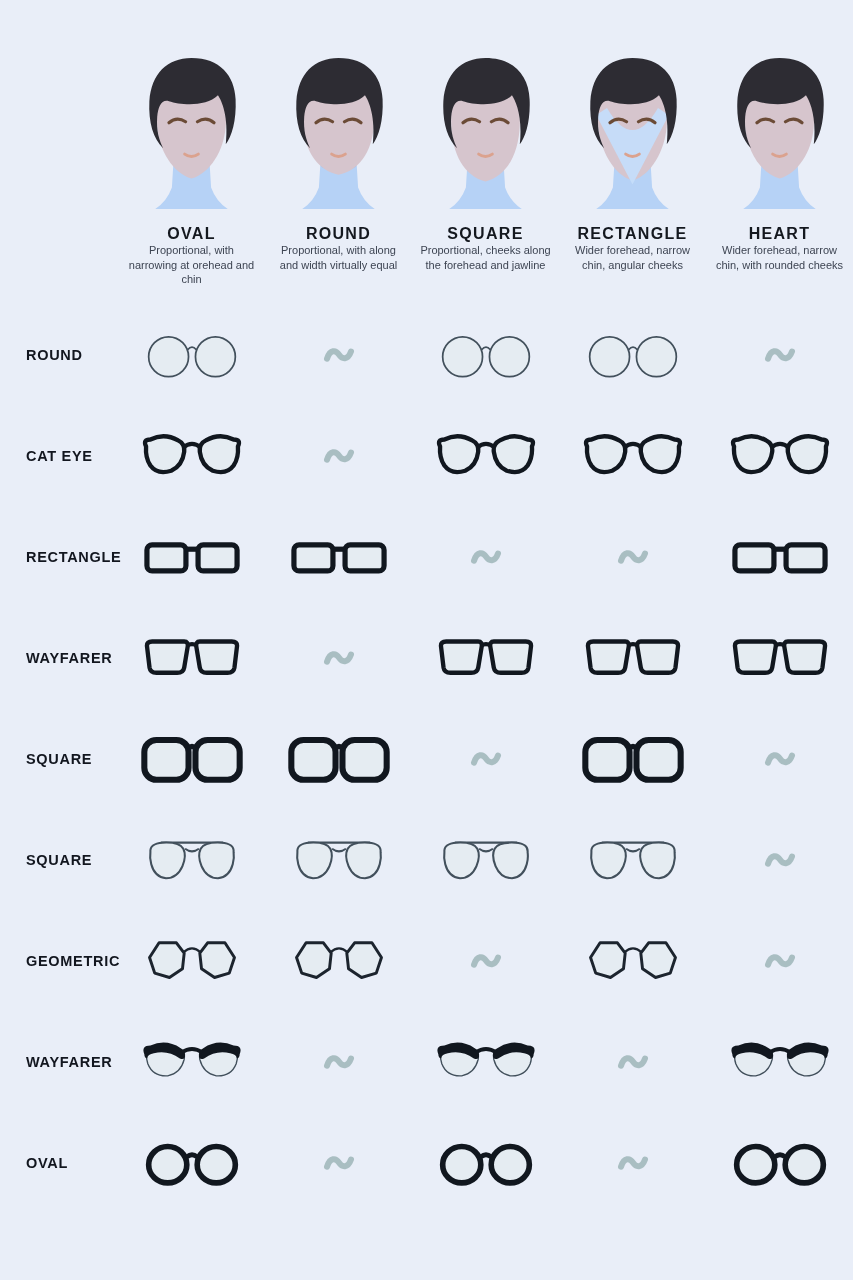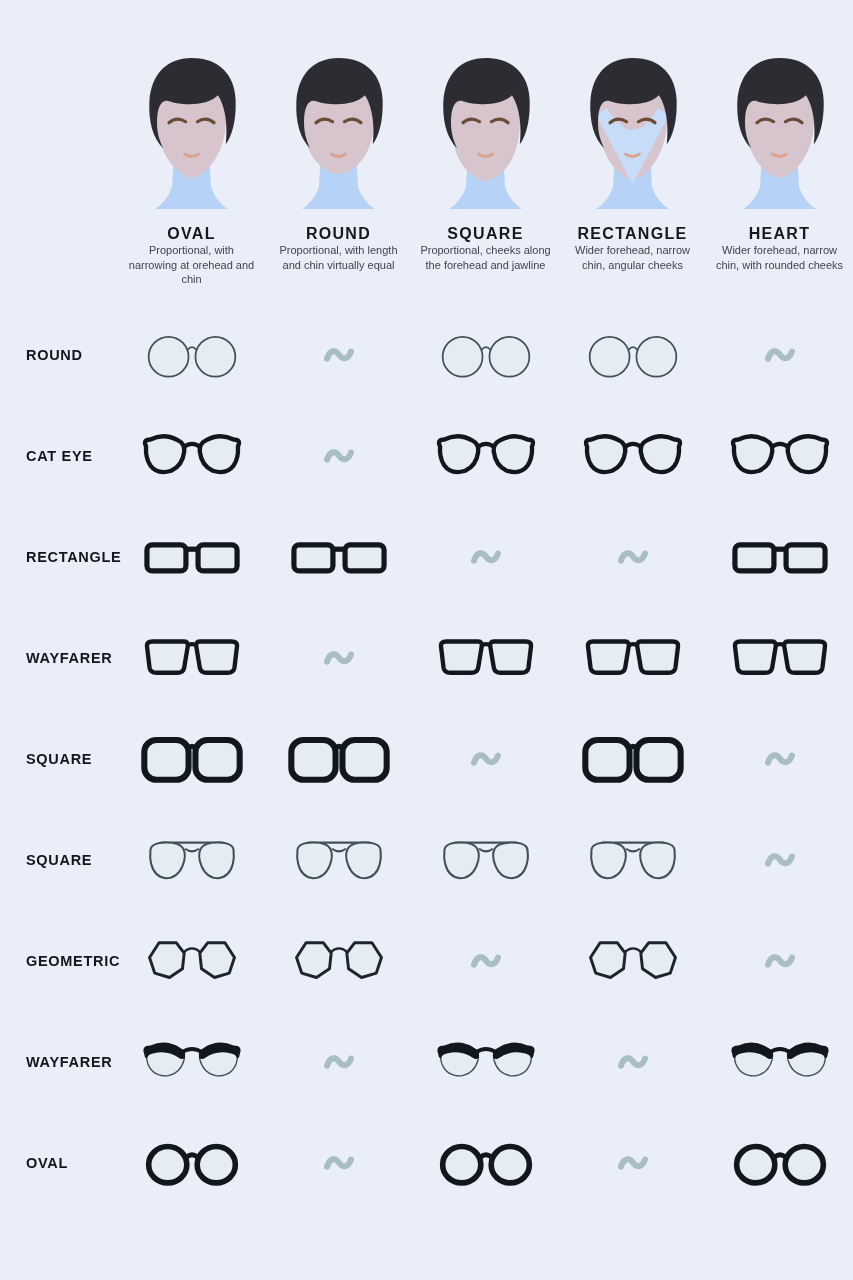--- a/index.html
+++ b/index.html
@@ -55,21 +55,21 @@
         <svg class="face-art" viewBox="0 0 150 170" width="147" height="167">
           <path d="M57 108 L93 108 L95 140 Q100 154 112 162 L38 162 Q50 154 55 140 Z" fill="#b6d2f6"></path>
     <path d="M57 108 Q75 120 93 108 L93 119 Q75 129 57 119 Z" fill="#a3c4ef"></path>
           <path d="M75 24 C105 24 113 52 111 78 C109 103 96 123 75 127 C54 123 41 103 39 78 C37 52 45 24 75 24 Z" fill="#d6c5cd"></path>
           <path d="M75 8 C104 8 119 26 120 50 C121 72 116 88 110 96 C113 68 106 52 102 46 C90 58 64 56 52 52 C44 50 41 58 40 68 C39 82 42 92 46 100 C36 90 31 74 32 52 C34 24 50 8 75 8 Z" fill="#2d2c33"></path>
           <path d="M52 74 Q60 67 69 73" fill="none" stroke="#6b4b36" stroke-width="3.2" stroke-linecap="round"></path>
     <path d="M81 73 Q90 67 98 74" fill="none" stroke="#6b4b36" stroke-width="3.2" stroke-linecap="round"></path>
           <path d="M68 106 Q75 111 82 106" fill="none" stroke="#dba28e" stroke-width="3" stroke-linecap="round"></path>
         </svg>
         <div class="face-label">ROUND</div>
-        <div class="face-desc">Proportional, with length and chin virtually equal</div>
+        <div class="face-desc">Proportional, with along and width virtually equal</div>
       </div>
       <div class="face-col">
         <svg class="face-art" viewBox="0 0 150 170" width="147" height="167">
           <path d="M57 108 L93 108 L95 140 Q100 154 112 162 L38 162 Q50 154 55 140 Z" fill="#b6d2f6"></path>
     <path d="M57 108 Q75 120 93 108 L93 119 Q75 129 57 119 Z" fill="#a3c4ef"></path>
           <path d="M75 22 C104 22 111 48 110 76 C109 106 97 128 75 134 C53 128 41 106 40 76 C39 48 46 22 75 22 Z" fill="#d6c5cd"></path>
           <path d="M75 8 C104 8 119 26 120 50 C121 72 116 88 110 96 C113 68 106 52 102 46 C90 58 64 56 52 52 C44 50 41 58 40 68 C39 82 42 92 46 100 C36 90 31 74 32 52 C34 24 50 8 75 8 Z" fill="#2d2c33"></path>
           <path d="M52 74 Q60 67 69 73" fill="none" stroke="#6b4b36" stroke-width="3.2" stroke-linecap="round"></path>
     <path d="M81 73 Q90 67 98 74" fill="none" stroke="#6b4b36" stroke-width="3.2" stroke-linecap="round"></path>
           <path d="M68 106 Q75 111 82 106" fill="none" stroke="#dba28e" stroke-width="3" stroke-linecap="round"></path>

